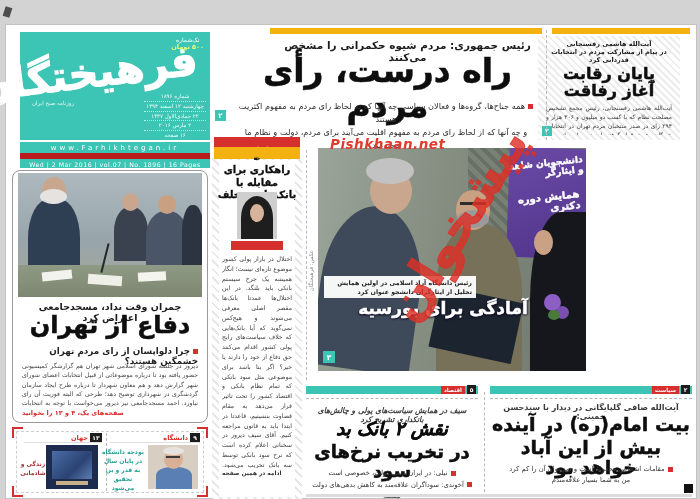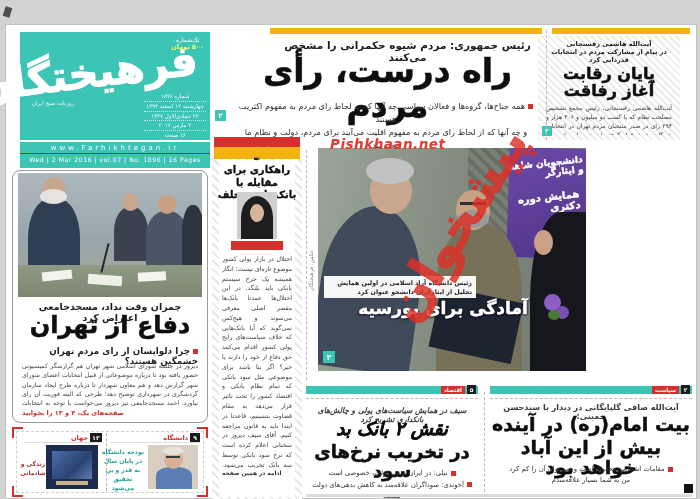--- a/index.html
+++ b/index.html
@@ -50,21 +50,21 @@
     <div class="abs w" style="left:12px;top:68px;font-size:5.5px;opacity:.85;">روزنامه صبح ایران</div>
     <div class="abs" style="right:4px;top:60px;width:62px;text-align:center;color:#eafffb;font-size:5.5px;line-height:1.6;">
       <div style="border-bottom:1px dotted #bdf0e8;">شماره ۱۸۹۶</div>
       <div style="border-bottom:1px dotted #bdf0e8;">چهارشنبه ۱۲ اسفند ۱۳۹۴</div>
       <div style="border-bottom:1px dotted #bdf0e8;">۲۲ جمادی‌الاول ۱۴۳۷</div>
       <div style="border-bottom:1px dotted #bdf0e8;">۲ مارس ۲۰۱۶</div>
       <div>۱۶ صفحه</div>
     </div>
   </div>
   <div class="abs teal ltr c" style="left:20px;top:142px;width:190px;height:26px;padding-top:2px;">
-    <div class="w" style="font-size:7px;letter-spacing:3px;border-bottom:1px solid #b91c1c;padding-bottom:1px;">www.Farhikhtegan.ir</div>
+    <div class="w" style="font-size:7px;letter-spacing:3px;border-bottom:6px solid #b91c1c;padding-bottom:1px;">www.Farhikhtegan.ir</div>
     <div class="w" style="font-size:6.2px;padding-top:2px;letter-spacing:.5px;">Wed | 2 Mar 2016 | vol.07 | No. 1896 | 16 Pages</div>
   </div>
 
   <div class="abs ybar" style="left:270px;top:28px;width:272px;height:6px;"></div>
   <div class="abs c kick" style="left:280px;top:39px;width:255px;font-size:10.5px;">رئیس جمهوری: مردم شیوه حکمرانی را مشخص می‌کنند</div>
   <div class="abs c hl" style="left:235px;top:54px;width:305px;font-size:33px;">راه درست، رأی مردم</div>
   <div class="abs c" style="left:230px;top:100px;width:312px;font-size:8.2px;color:#2e2e2e;line-height:1.6;">
     <span class="bullet"></span><span>همه جناح‌ها، گروه‌ها و فعالان سیاسی چه آنها که به لحاظ رای مردم به مفهوم اکثریت هستند</span><br>
     <span>و چه آنها که از لحاظ رای مردم به مفهوم اقلیت می‌آیند برای مردم، دولت و نظام ما محترمند</span>
   </div>

